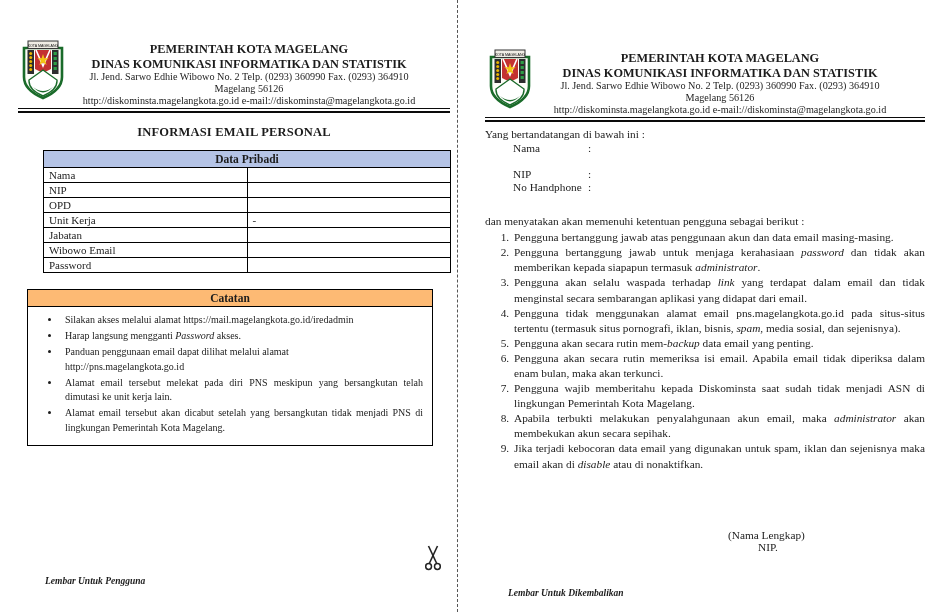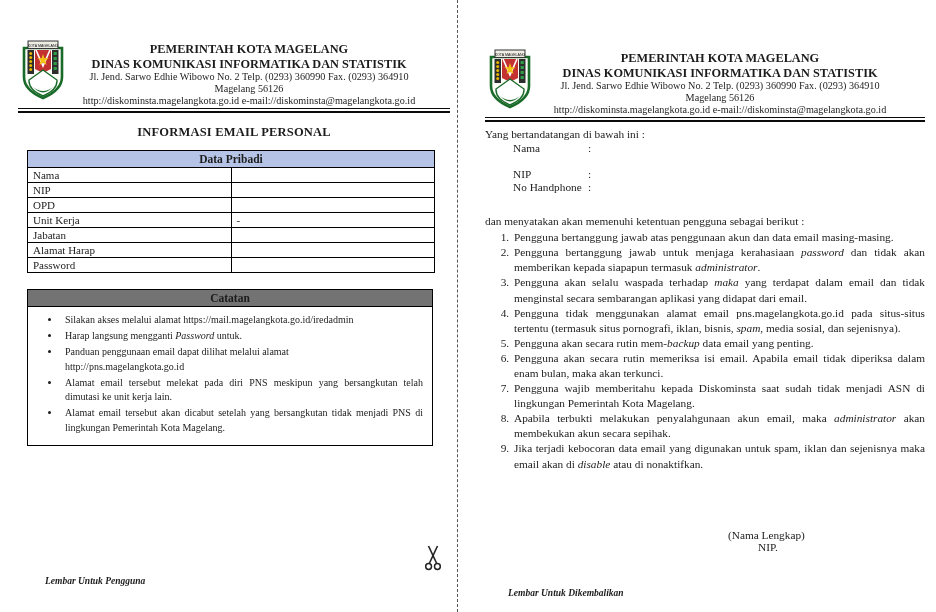--- a/index.html
+++ b/index.html
@@ -19,29 +19,29 @@
   .letterhead{position:relative;}
   .lh-logo{position:absolute;left:3px;top:1px;}
   .lh-text{text-align:center;padding-left:30px;padding-top:4px;}
   .lh-org,.lh-dept{font-weight:bold;font-size:12.3px;line-height:14.5px;white-space:nowrap;}
   .lh-addr{font-size:10.2px;line-height:11.8px;white-space:nowrap;}
   .lh-rule{margin-top:2px;height:2px;border-top:1px solid #0a0a0a;border-bottom:2px solid #0a0a0a;}
 
   .doc-title{font-size:12.5px;font-weight:bold;text-align:center;margin:12px 0 0;letter-spacing:.2px;}
 
   
-  .form-table{border-collapse:collapse;table-layout:fixed;width:408px;margin:10px 0 0 9px;}
+  .form-table{border-collapse:collapse;table-layout:fixed;width:408px;margin:10px 0 0 25px;}
   .form-table th,.form-table td{border:1px solid #000;}
   .form-table th{background:#b5c4e6;font-weight:bold;font-size:11.5px;height:16px;text-align:center;padding:0;}
   .form-table td{font-size:11px;height:14px;padding:0 5px;vertical-align:middle;}
   .form-table td.lbl{width:74px;}
 
   
   .catatan{width:406px;margin:16px 0 0 9px;border:1px solid #000;min-height:134px;box-sizing:border-box;}
-  .catatan-header{background:#737373;border-bottom:1px solid #000;font-weight:bold;font-size:11.5px;
+  .catatan-header{background:#fdba74;border-bottom:1px solid #000;font-weight:bold;font-size:11.5px;
                   text-align:center;height:16px;line-height:16px;}
   .catatan ul{margin:6px 0 0;padding:0 9px 8px 33px;}
   .catatan li{font-size:10px;line-height:14.8px;text-align:justify;padding-left:4px;margin:0 0 1px;}
 
   
   .para{font-size:11.3px;line-height:13px;margin:0;}
   .intro{margin-top:6px;}
   .fields{margin:1px 0 0 28px;}
   .frow{display:flex;font-size:11.3px;line-height:12.6px;}
   .flabel{width:75px;}
@@ -128,35 +128,35 @@
           </tr>
       <tr>
             <td class="lbl">Unit Kerja</td>
             <td class="val">-</td>
           </tr>
       <tr>
             <td class="lbl">Jabatan</td>
             <td class="val"></td>
           </tr>
       <tr>
-            <td class="lbl">Alamat Harap</td>
+            <td class="lbl">Wibowo Email</td>
             <td class="val"></td>
           </tr>
       <tr>
             <td class="lbl">Password</td>
             <td class="val"></td>
           </tr>
     </tbody>
       </table>
 
     <div class="catatan">
       <div class="catatan-header">Catatan</div>
       <ul>
         <li><span>Silakan akses melalui alamat https://mail.magelangkota.go.id/iredadmin</span></li>
-        <li><span>Harap langsung mengganti </span><span style="font-style: italic;">Password</span><span> untuk.</span></li>
+        <li><span>Harap langsung mengganti </span><span style="font-style: italic;">Password</span><span> akses.</span></li>
         <li><span>Panduan penggunaan email dapat dilihat melalui alamat</span><br><span>http://pns.magelangkota.go.id</span></li>
         <li><span>Alamat email tersebut melekat pada diri PNS meskipun yang bersangkutan telah dimutasi ke unit kerja lain.</span></li>
         <li><span>Alamat email tersebut akan dicabut setelah yang bersangkutan tidak menjadi PNS di lingkungan Pemerintah Kota Magelang.</span></li>
       </ul>
     </div>
   </section>
 
   <section class="page page-right">
     <header class="letterhead">
       <span class="lh-logo">
@@ -213,21 +213,21 @@
         <span class="fvalue"></span>
       </div>
     </div>
 
     <div class="write-space"></div>
     <p class="para">dan menyatakan akan memenuhi ketentuan pengguna sebagai berikut :</p>
 
     <ol class="terms">
       <li><span>Pengguna bertanggung jawab atas penggunaan akun dan data email masing-masing.</span></li>
       <li><span>Pengguna bertanggung jawab untuk menjaga kerahasiaan </span><span style="font-style: italic;">password</span><span> dan tidak akan memberikan kepada siapapun termasuk </span><span style="font-style: italic;">administrator</span><span>.</span></li>
-      <li><span>Pengguna akan selalu waspada terhadap </span><span style="font-style: italic;">maka</span><span> yang terdapat dalam email dan tidak menginstal secara sembarangan aplikasi yang didapat dari email.</span></li>
+      <li><span>Pengguna akan selalu waspada terhadap </span><span style="font-style: italic;">link</span><span> yang terdapat dalam email dan tidak menginstal secara sembarangan aplikasi yang didapat dari email.</span></li>
       <li><span>Pengguna tidak menggunakan alamat email pns.magelangkota.go.id pada situs-situs tertentu (termasuk situs pornografi, iklan, bisnis, </span><span style="font-style: italic;">spam</span><span>, media sosial, dan sejenisnya).</span></li>
       <li><span>Pengguna akan secara rutin mem-</span><span style="font-style: italic;">backup</span><span> data email yang penting.</span></li>
       <li><span>Pengguna akan secara rutin memeriksa isi email. Apabila email tidak diperiksa dalam enam bulan, maka akan terkunci.</span></li>
       <li><span>Pengguna wajib memberitahu kepada Diskominsta saat sudah tidak menjadi ASN di lingkungan Pemerintah Kota Magelang.</span></li>
       <li><span>Apabila terbukti melakukan penyalahgunaan akun email, maka </span><span style="font-style: italic;">administrator</span><span> akan membekukan akun secara sepihak.</span></li>
       <li><span>Jika terjadi kebocoran data email yang digunakan untuk spam, iklan dan sejenisnya maka email akan di </span><span style="font-style: italic;">disable</span><span> atau di nonaktifkan.</span></li>
     </ol>
 
     <div class="sig">
       <div class="sig-gap"></div>

